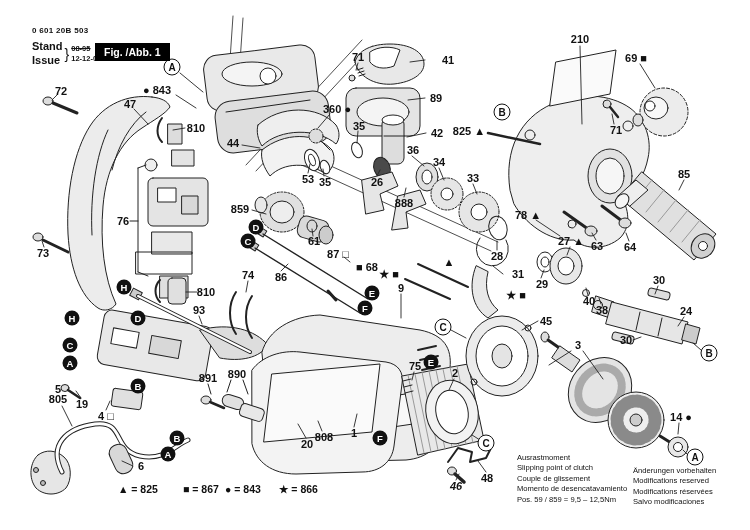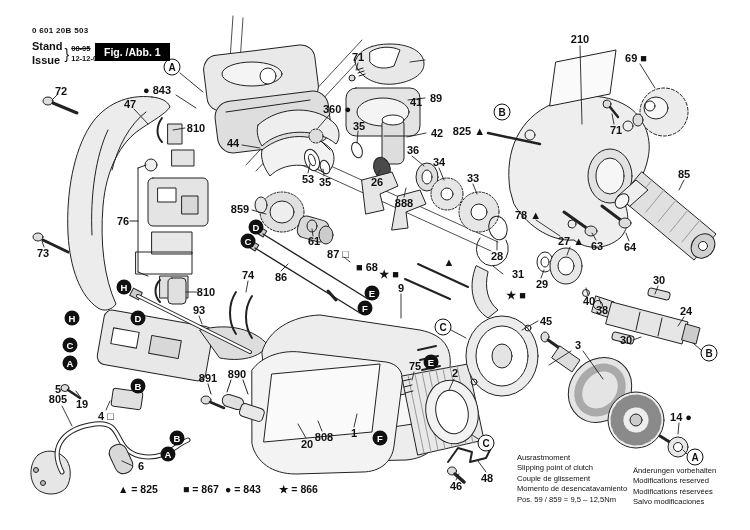--- a/index.html
+++ b/index.html
@@ -374,21 +374,21 @@
   <div id="labels-layer">
       <div class="plabel" style="left: 61px; top: 91px;">72</div>
       <div class="plabel" style="left: 130px; top: 104px;">47</div>
       <div class="plabel" style="left: 157px; top: 90px;">● 843</div>
       <div class="plabel" style="left: 196px; top: 128px;">810</div>
       <div class="plabel" style="left: 233px; top: 143px;">44</div>
       <div class="plabel" style="left: 308px; top: 179px;">53</div>
       <div class="plabel" style="left: 325px; top: 182px;">35</div>
       <div class="plabel" style="left: 359px; top: 126px;">35</div>
       <div class="plabel" style="left: 358px; top: 57px;">71</div>
-      <div class="plabel" style="left: 416px; top: 60px; margin-top: 42px;">41</div>
+      <div class="plabel" style="left: 448px; top: 60px;">41</div>
       <div class="plabel" style="left: 436px; top: 98px;">89</div>
       <div class="plabel" style="left: 437px; top: 133px;">42</div>
       <div class="plabel" style="left: 413px; top: 150px;">36</div>
       <div class="plabel" style="left: 377px; top: 182px;">26</div>
       <div class="plabel" style="left: 439px; top: 162px;">34</div>
       <div class="plabel" style="left: 473px; top: 178px;">33</div>
       <div class="plabel" style="left: 404px; top: 203px;">888</div>
       <div class="plabel" style="left: 337px; top: 109px;">360 ●</div>
       <div class="plabel" style="left: 469px; top: 131px;">825 ▲</div>
       <div class="plabel" style="left: 580px; top: 39px;">210</div>
@@ -429,21 +429,21 @@
       <div class="plabel" style="left: 58px; top: 399px;">805</div>
       <div class="plabel" style="left: 82px; top: 404px;">19</div>
       <div class="plabel" style="left: 106px; top: 416px;">4 □</div>
       <div class="plabel" style="left: 141px; top: 466px;">6</div>
       <div class="plabel" style="left: 307px; top: 444px;">20</div>
       <div class="plabel" style="left: 324px; top: 437px;">808</div>
       <div class="plabel" style="left: 354px; top: 433px;">1</div>
       <div class="plabel" style="left: 415px; top: 366px;">75</div>
       <div class="plabel" style="left: 455px; top: 373px;">2</div>
       <div class="plabel" style="left: 487px; top: 478px;">48</div>
-      <div class="plabel" style="left: 456px; top: 486px;">46</div>
+      <div class="plabel" style="left: 456px; top: 486px; font-style: italic;">46</div>
       <div class="plabel" style="left: 681px; top: 417px;">14 ●</div>
     </div>
   <div id="badges-layer">
       <div class="badge outline" style="left: 172px; top: 67px;">A</div>
       <div class="badge outline" style="left: 502px; top: 112px;">B</div>
       <div class="badge outline" style="left: 443px; top: 327px;">C</div>
       <div class="badge outline" style="left: 486px; top: 443px;">C</div>
       <div class="badge outline" style="left: 709px; top: 353px;">B</div>
       <div class="badge outline" style="left: 695px; top: 457px;">A</div>
       <div class="badge filled" style="left: 124px; top: 287px;">H</div>

